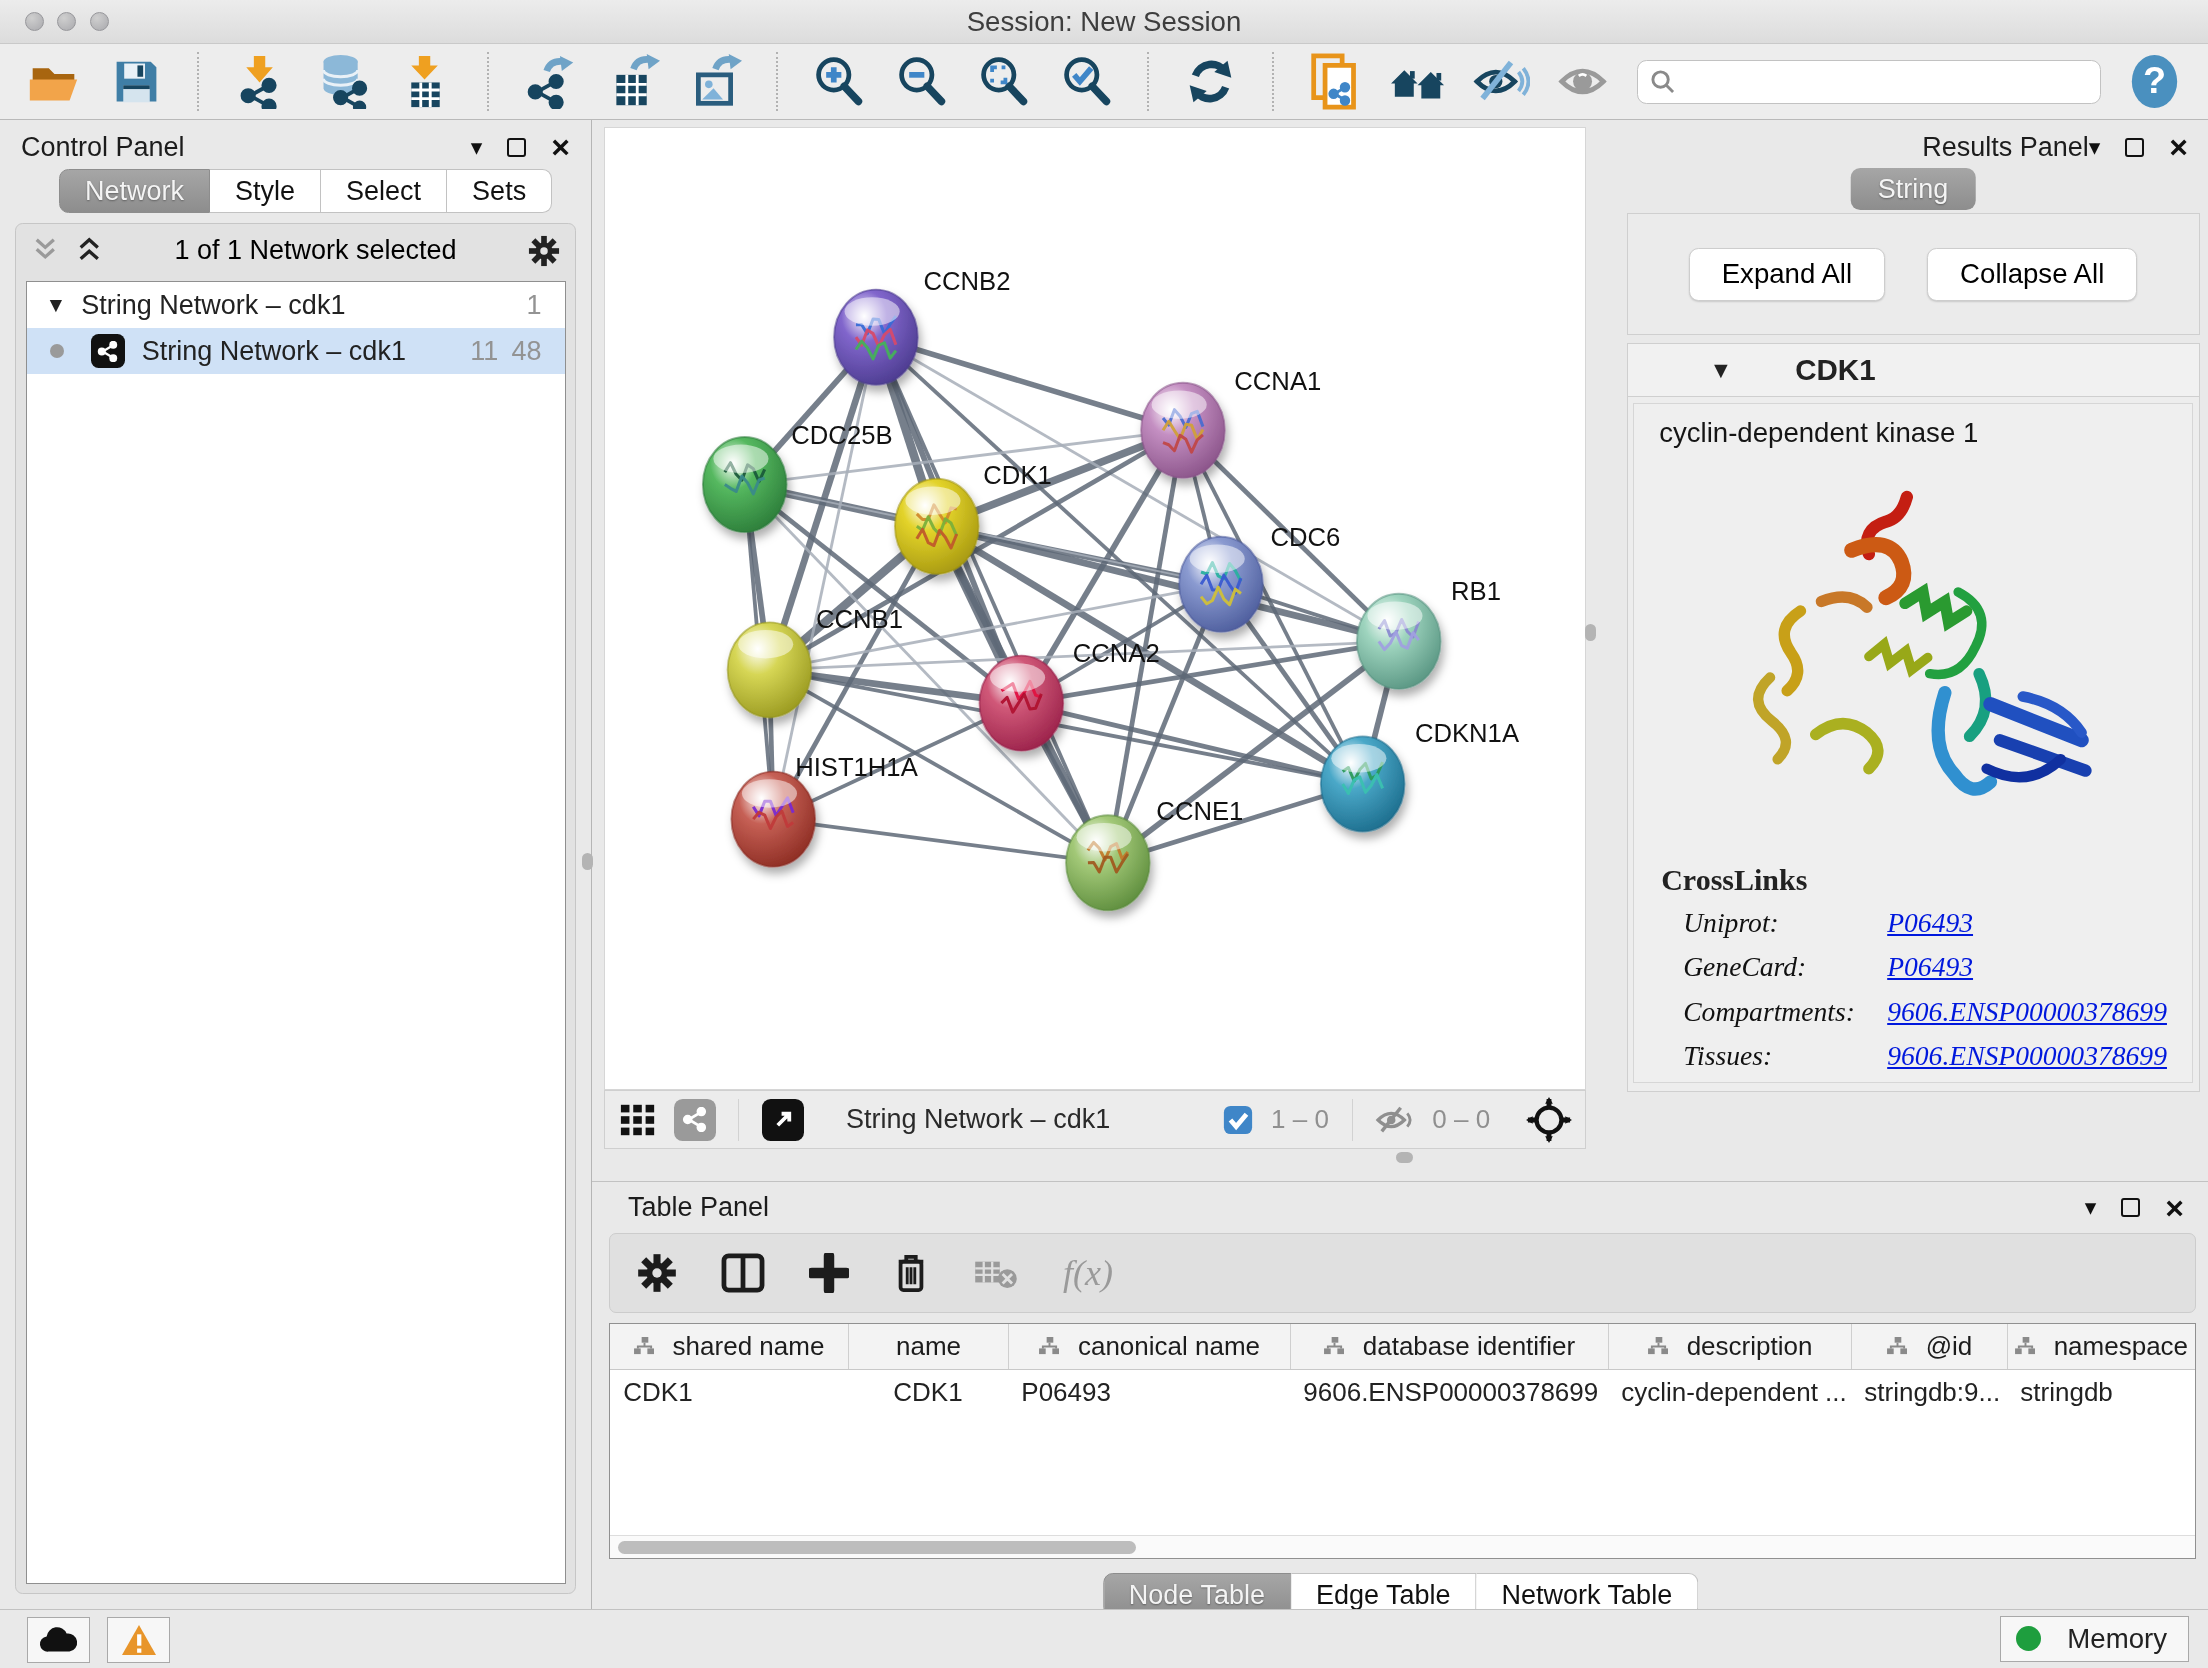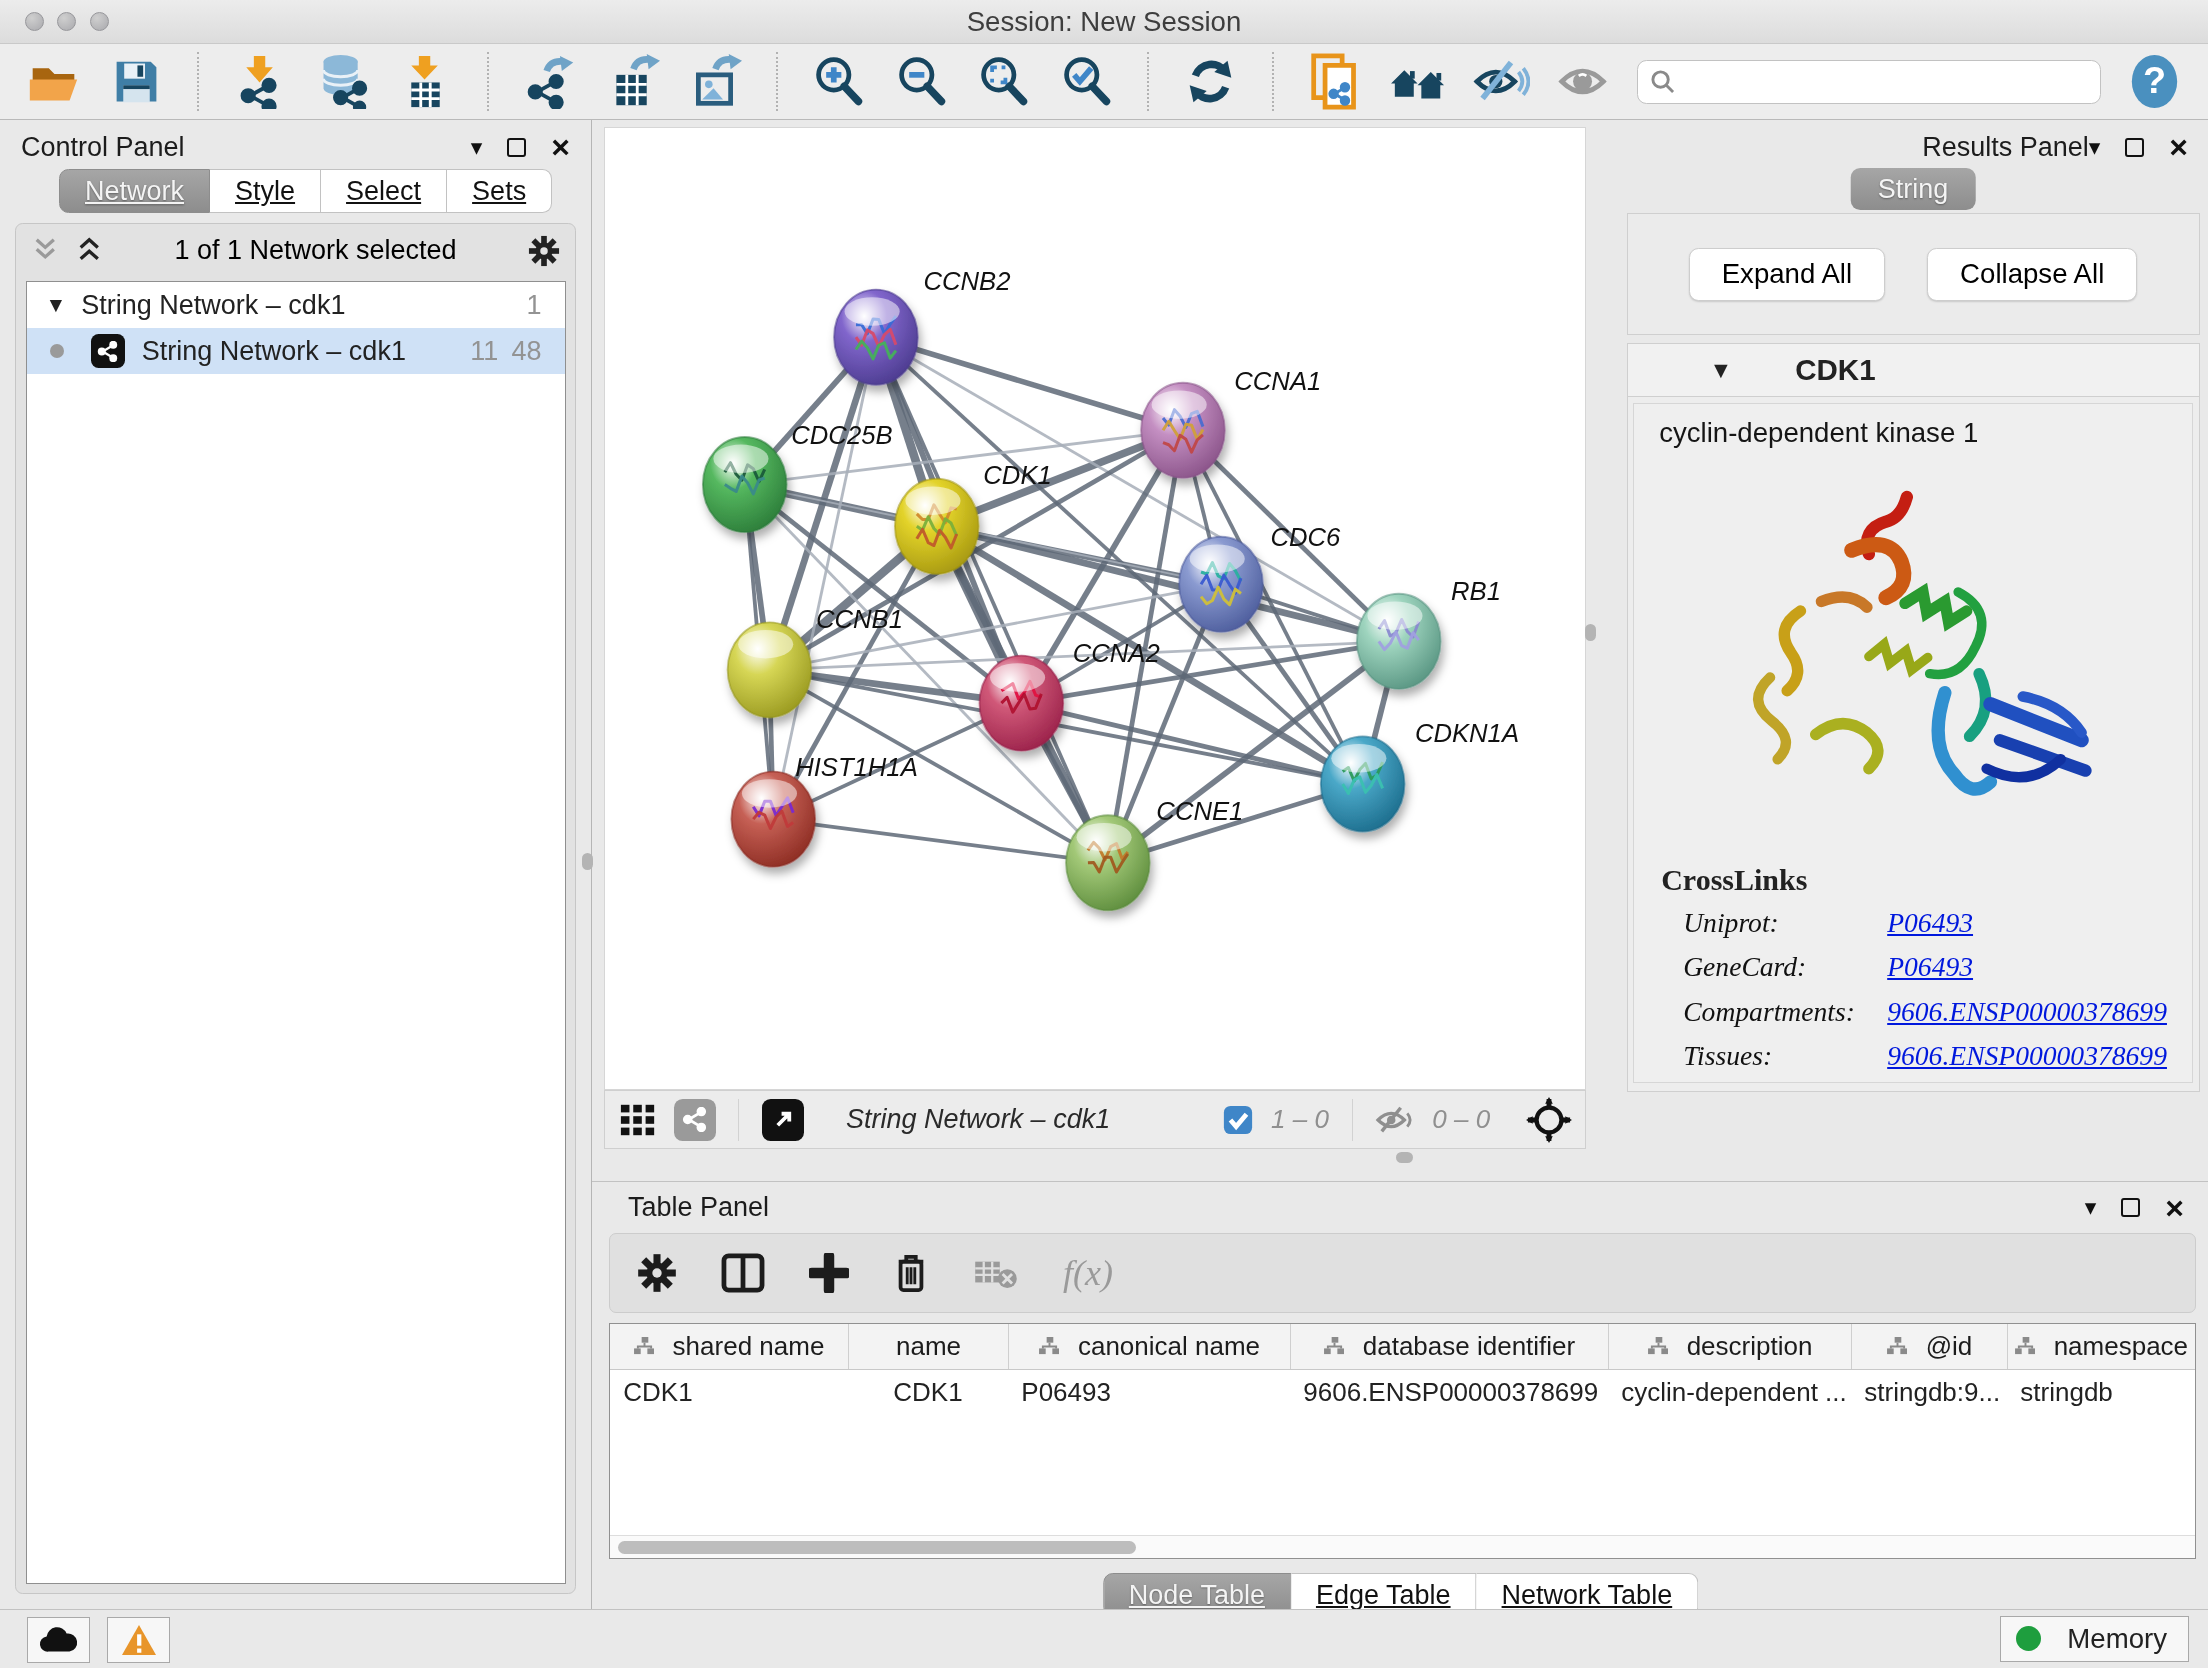--- a/index.html
+++ b/index.html
@@ -27,21 +27,21 @@
   
   .panel-title { font-size:27px; color:#1c1c1c; }
   .win-btns { display:flex; align-items:center; gap:25px; }
   .wb-tri { font-size:23px; color:#111; line-height:1; }
   .wb-sq { width:19px; height:19px; border:2.9px solid #111; border-radius:2.9px; }
   .wb-x { font-size:32px; font-weight:bold; color:#111; line-height:1; }
 
   
   .seg { display:flex; }
   .seg .tab { font-size:27px; padding:5.7px 25px; background:#fff; border:1px solid #c2c2c2; border-left:none;
-    color:#111; display:flex; align-items:center; justify-content:center;text-decoration:underline; }
+    color:#111; display:flex; align-items:center; justify-content:center; }
   .seg .tab:first-child { border-left:1px solid #c2c2c2; border-radius:9.5px 0 0 9.5px; }
   .seg .tab:last-child { border-radius:0 9.5px 9.5px 0; }
   .seg .tab.active { background:linear-gradient(#a6a6a6,#8d8d8d); color:#f4f4f4; border-color:#8d8d8d;
     text-shadow:0 1px 1.9px rgba(0,0,0,.35); }
   .tab.single { font-size:27px; padding:5.7px 27px; background:linear-gradient(#a6a6a6,#8d8d8d); color:#f4f4f4;
     border-radius:9.5px; text-shadow:0 1px 1.9px rgba(0,0,0,.35); }
 
   
   .control-panel { position:absolute; left:0; top:120px; width:592px; height:1489px; background:#e9e9e9;
     border-right:1.9px solid #b5b5b5; }
@@ -56,21 +56,21 @@
   .tree-row { height:46px; display:flex; align-items:center; font-size:27px; }
   .tree-caret { margin-left:19px; font-size:21px; }
   .tree-label { margin-left:15px; flex:1; white-space:nowrap; overflow:hidden; }
   .tree-num { color:#939393; margin-right:23px; }
   .tree-row.sel { background:#cfe1f6; }
   .tree-dot { width:14.3px; height:14.3px; border-radius:50%; background:#9a9a9a; margin-left:23px; }
   .share-badge { width:34px; height:34px; background:#111; border-radius:7.6px; margin-left:27px;
     display:flex; align-items:center; justify-content:center; }
 
   
-  .network-region { position:absolute; left:592px; top:120px; width:1025px; height:1045px; background:#e9e9e9;font-style:italic; }
+  .network-region { position:absolute; left:592px; top:120px; width:1025px; height:1045px; background:#e9e9e9; }
   .net-canvas { position:absolute; left:12.4px; top:6.7px; width:982px; height:963px; background:#fff;
     border:1px solid #d6d6d6; }
   .net-nav { position:absolute; left:12.4px; top:970px; width:982px; height:59px; background:#ececec;
     border:1px solid #cfcfcf; display:flex; align-items:center; padding:0 13.3px; gap:17px; }
   .nn-sep { height:42px; border-left:1.9px solid #d2d2d2; margin:0 5.7px; }
   .nn-name { font-size:27px; color:#2a2a2a; margin-left:25px; flex:1; }
   .nn-count { font-size:26px; color:#8f8f8f; }
   .blackbtn { width:42px; height:42px; background:#111; border-radius:8.6px; display:flex; align-items:center; justify-content:center; }
 
   .splitter-dot { position:absolute; background:#b4b4b4; border-radius:7.6px; }

